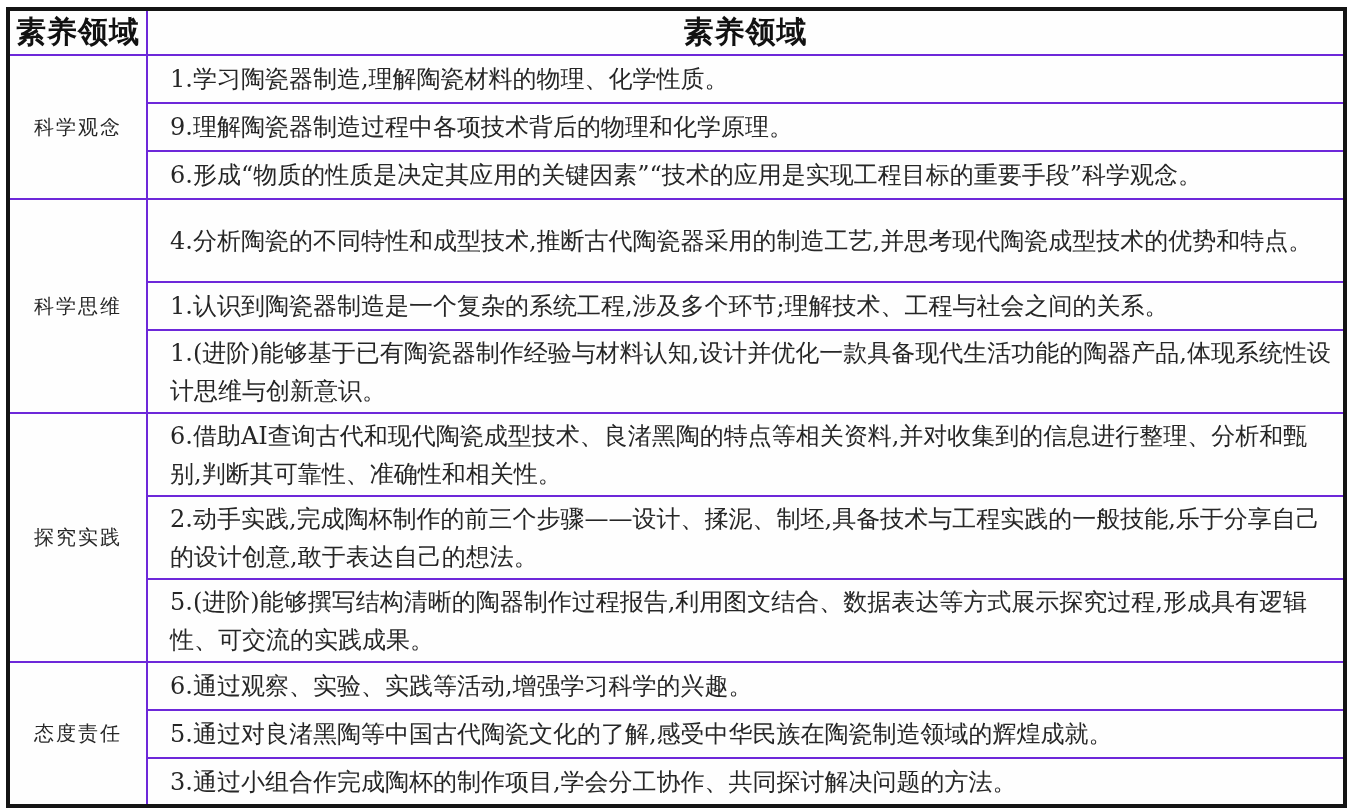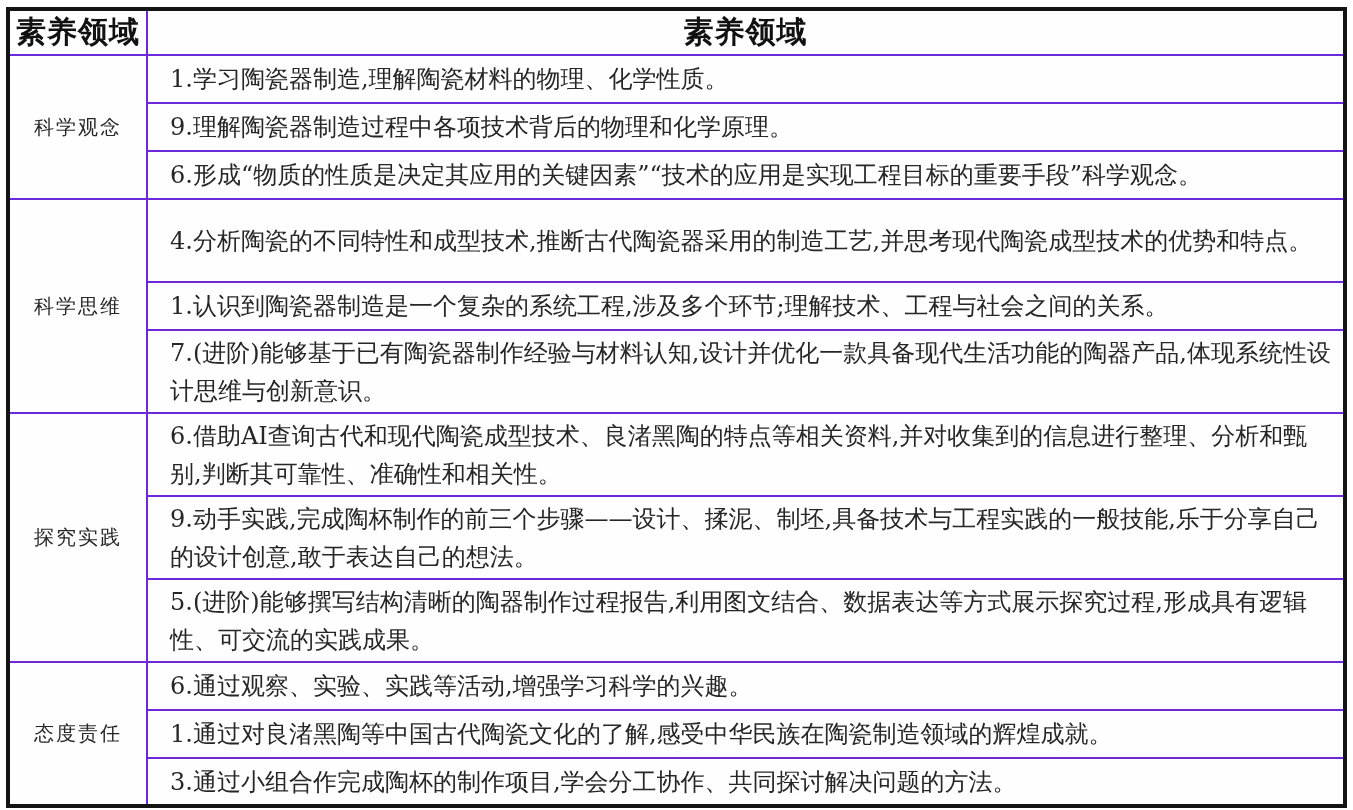--- a/index.html
+++ b/index.html
@@ -86,39 +86,39 @@
       </tr>
 
       <tr class="r2">
         <td class="domain" rowspan="3">科学思维</td>
         <td class="obj">4.分析陶瓷的不同特性和成型技术,推断古代陶瓷器采用的制造工艺,并思考现代陶瓷成型技术的优势和特点。</td>
       </tr>
       <tr class="r1">
         <td class="obj">1.认识到陶瓷器制造是一个复杂的系统工程,涉及多个环节;理解技术、工程与社会之间的关系。</td>
       </tr>
       <tr class="r2">
-        <td class="obj">7.(进阶)能够基于已有陶瓷器制作经验与材料认知,设计并优化一款具备现代生活功能的陶器产品,体现系统性设计思维与创新意识。</td>
+        <td class="obj">1.(进阶)能够基于已有陶瓷器制作经验与材料认知,设计并优化一款具备现代生活功能的陶器产品,体现系统性设计思维与创新意识。</td>
       </tr>
 
       <tr class="r2">
         <td class="domain" rowspan="3">探究实践</td>
         <td class="obj">6.借助AI查询古代和现代陶瓷成型技术、良渚黑陶的特点等相关资料,并对收集到的信息进行整理、分析和甄别,判断其可靠性、准确性和相关性。</td>
       </tr>
       <tr class="r2">
-        <td class="obj">9.动手实践,完成陶杯制作的前三个步骤——设计、揉泥、制坯,具备技术与工程实践的一般技能,乐于分享自己的设计创意,敢于表达自己的想法。</td>
+        <td class="obj">2.动手实践,完成陶杯制作的前三个步骤——设计、揉泥、制坯,具备技术与工程实践的一般技能,乐于分享自己的设计创意,敢于表达自己的想法。</td>
       </tr>
       <tr class="r2">
         <td class="obj">5.(进阶)能够撰写结构清晰的陶器制作过程报告,利用图文结合、数据表达等方式展示探究过程,形成具有逻辑性、可交流的实践成果。</td>
       </tr>
 
       <tr class="r1">
         <td class="domain" rowspan="3">态度责任</td>
         <td class="obj">6.通过观察、实验、实践等活动,增强学习科学的兴趣。</td>
       </tr>
       <tr class="r1">
-        <td class="obj">1.通过对良渚黑陶等中国古代陶瓷文化的了解,感受中华民族在陶瓷制造领域的辉煌成就。</td>
+        <td class="obj">5.通过对良渚黑陶等中国古代陶瓷文化的了解,感受中华民族在陶瓷制造领域的辉煌成就。</td>
       </tr>
       <tr class="r1">
         <td class="obj">3.通过小组合作完成陶杯的制作项目,学会分工协作、共同探讨解决问题的方法。</td>
       </tr>
     </tbody>
   </table>
 </div>
 
 </body></html>

